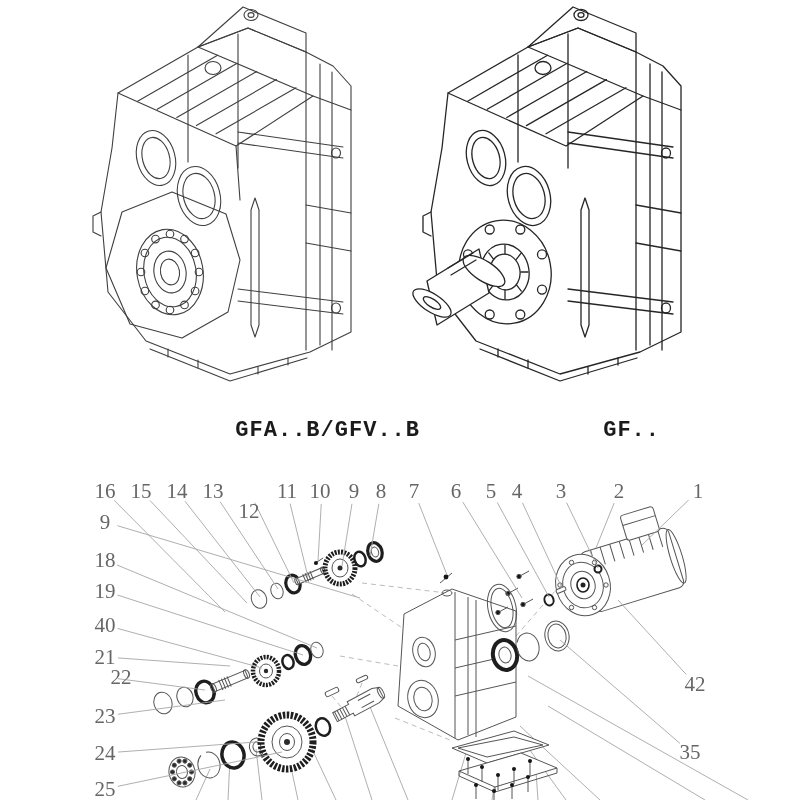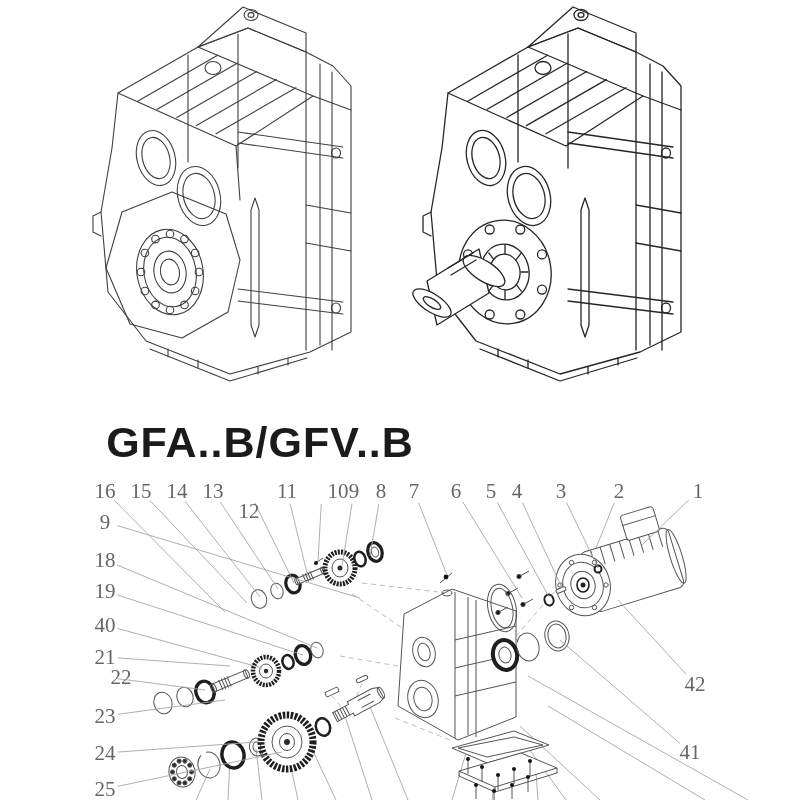--- a/index.html
+++ b/index.html
@@ -1,20 +1,20 @@
 <!DOCTYPE html>
 <html><head>
 <meta charset="utf-8">
 <style>
   html,body{margin:0;padding:0;background:#ffffff;}
   #stage{position:relative;width:800px;height:800px;background:#ffffff;overflow:hidden;
          font-family:"Liberation Serif",serif;}
   #stage svg{position:absolute;overflow:visible;}
-  .caption{position:absolute;font-family:Liberation Sans, sans-serif;font-weight:700;
-           font-size:43px;color:#1b1b1b;text-align:center;letter-spacing:1px;white-space:nowrap;}
+  .caption{position:absolute;font-family:Liberation Mono, monospace;font-weight:700;
+           font-size:22px;color:#1b1b1b;text-align:right;letter-spacing:1px;white-space:nowrap;}
   .callout{position:absolute;transform:translate(-50%,-50%);font-family:"Liberation Serif",serif;
            font-size:21px;color:#666;line-height:1;}
   .ln{fill:none;stroke:#3f3f3f;stroke-width:1.1;stroke-linejoin:round;stroke-linecap:round;}
   .lnb{fill:none;stroke:#262626;stroke-width:1.3;stroke-linejoin:round;stroke-linecap:round;}
   .p1{fill:none;stroke:#555;stroke-width:1;}
   .pw{fill:#fff;stroke:#555;stroke-width:1;}
   .wf{fill:#fff;}
   .leader{stroke:#a6a6a6;stroke-width:0.9;fill:none;}
   .dash{stroke:#b3b3b3;stroke-width:0.9;fill:none;stroke-dasharray:5 4;}
   .dkring{fill:#fff;stroke:#1e1e1e;}
@@ -128,20 +128,21 @@
         <ellipse transform="rotate(-57 14 303)" cx="14" cy="303" rx="4" ry="10"></ellipse>
         <path d="M30,268 L55,253 M33,275 L58,260"></path>
       </g>
       <path d="M62,349 L142,381 L219,358"></path>
       <path d="M80,349 L80,357 M110,360 L110,368 M170,367 L170,374 M200,358 L200,365"></path>
       <path d="M13,212 L5,216 L5,232 L13,236"></path>
     </g>
   </svg>
 
   <div class="caption" style="left:100px;top:418px;width:320px">GFA..B/GFV..B</div>
+  <div class="caption" style="left:430px;top:418px;width:230px">GF..</div>
 
   <svg style="left:0;top:0;width:800px;height:800px" viewBox="0 0 800 800">
 
     <g class="dash">
       <path d="M352,594 L420,640"></path>
       <path d="M362,583 L455,594"></path>
       <path d="M516,636 L556,590"></path>
       <path d="M470,612 L490,606"></path>
       <path d="M340,656 L398,666"></path>
       <path d="M395,718 L450,740"></path>
@@ -345,36 +346,36 @@
       </g>
   </svg>
 
   <div id="callout-labels">
       <div class="callout" style="left: 105px; top: 491px;">16</div>
       <div class="callout" style="left: 141px; top: 491px;">15</div>
       <div class="callout" style="left: 177px; top: 491px;">14</div>
       <div class="callout" style="left: 213px; top: 491px;">13</div>
       <div class="callout" style="left: 249px; top: 491px; margin-top: 20px;">12</div>
       <div class="callout" style="left: 287px; top: 491px;">11</div>
-      <div class="callout" style="left: 338px; top: 491px;">10</div>
+      <div class="callout" style="left: 320px; top: 491px;">10</div>
       <div class="callout" style="left: 354px; top: 491px;">9</div>
       <div class="callout" style="left: 381px; top: 491px;">8</div>
       <div class="callout" style="left: 414px; top: 491px;">7</div>
       <div class="callout" style="left: 456px; top: 491px;">6</div>
       <div class="callout" style="left: 491px; top: 491px;">5</div>
       <div class="callout" style="left: 517px; top: 491px;">4</div>
       <div class="callout" style="left: 561px; top: 491px;">3</div>
       <div class="callout" style="left: 619px; top: 491px;">2</div>
       <div class="callout" style="left: 698px; top: 491px;">1</div>
       <div class="callout" style="left: 105px; top: 522px;">9</div>
       <div class="callout" style="left: 105px; top: 560px;">18</div>
       <div class="callout" style="left: 105px; top: 591px;">19</div>
       <div class="callout" style="left: 105px; top: 625px;">40</div>
       <div class="callout" style="left: 105px; top: 657px;">21</div>
       <div class="callout" style="left: 121px; top: 677px; text-align: center;">22</div>
       <div class="callout" style="left: 105px; top: 716px;">23</div>
       <div class="callout" style="left: 105px; top: 753px;">24</div>
       <div class="callout" style="left: 105px; top: 789px;">25</div>
       <div class="callout" style="left: 695px; top: 684px;">42</div>
-      <div class="callout" style="left: 690px; top: 752px;">41</div>
+      <div class="callout" style="left: 690px; top: 752px;">35</div>
     </div>
 
 </div>
 
 </body></html>

